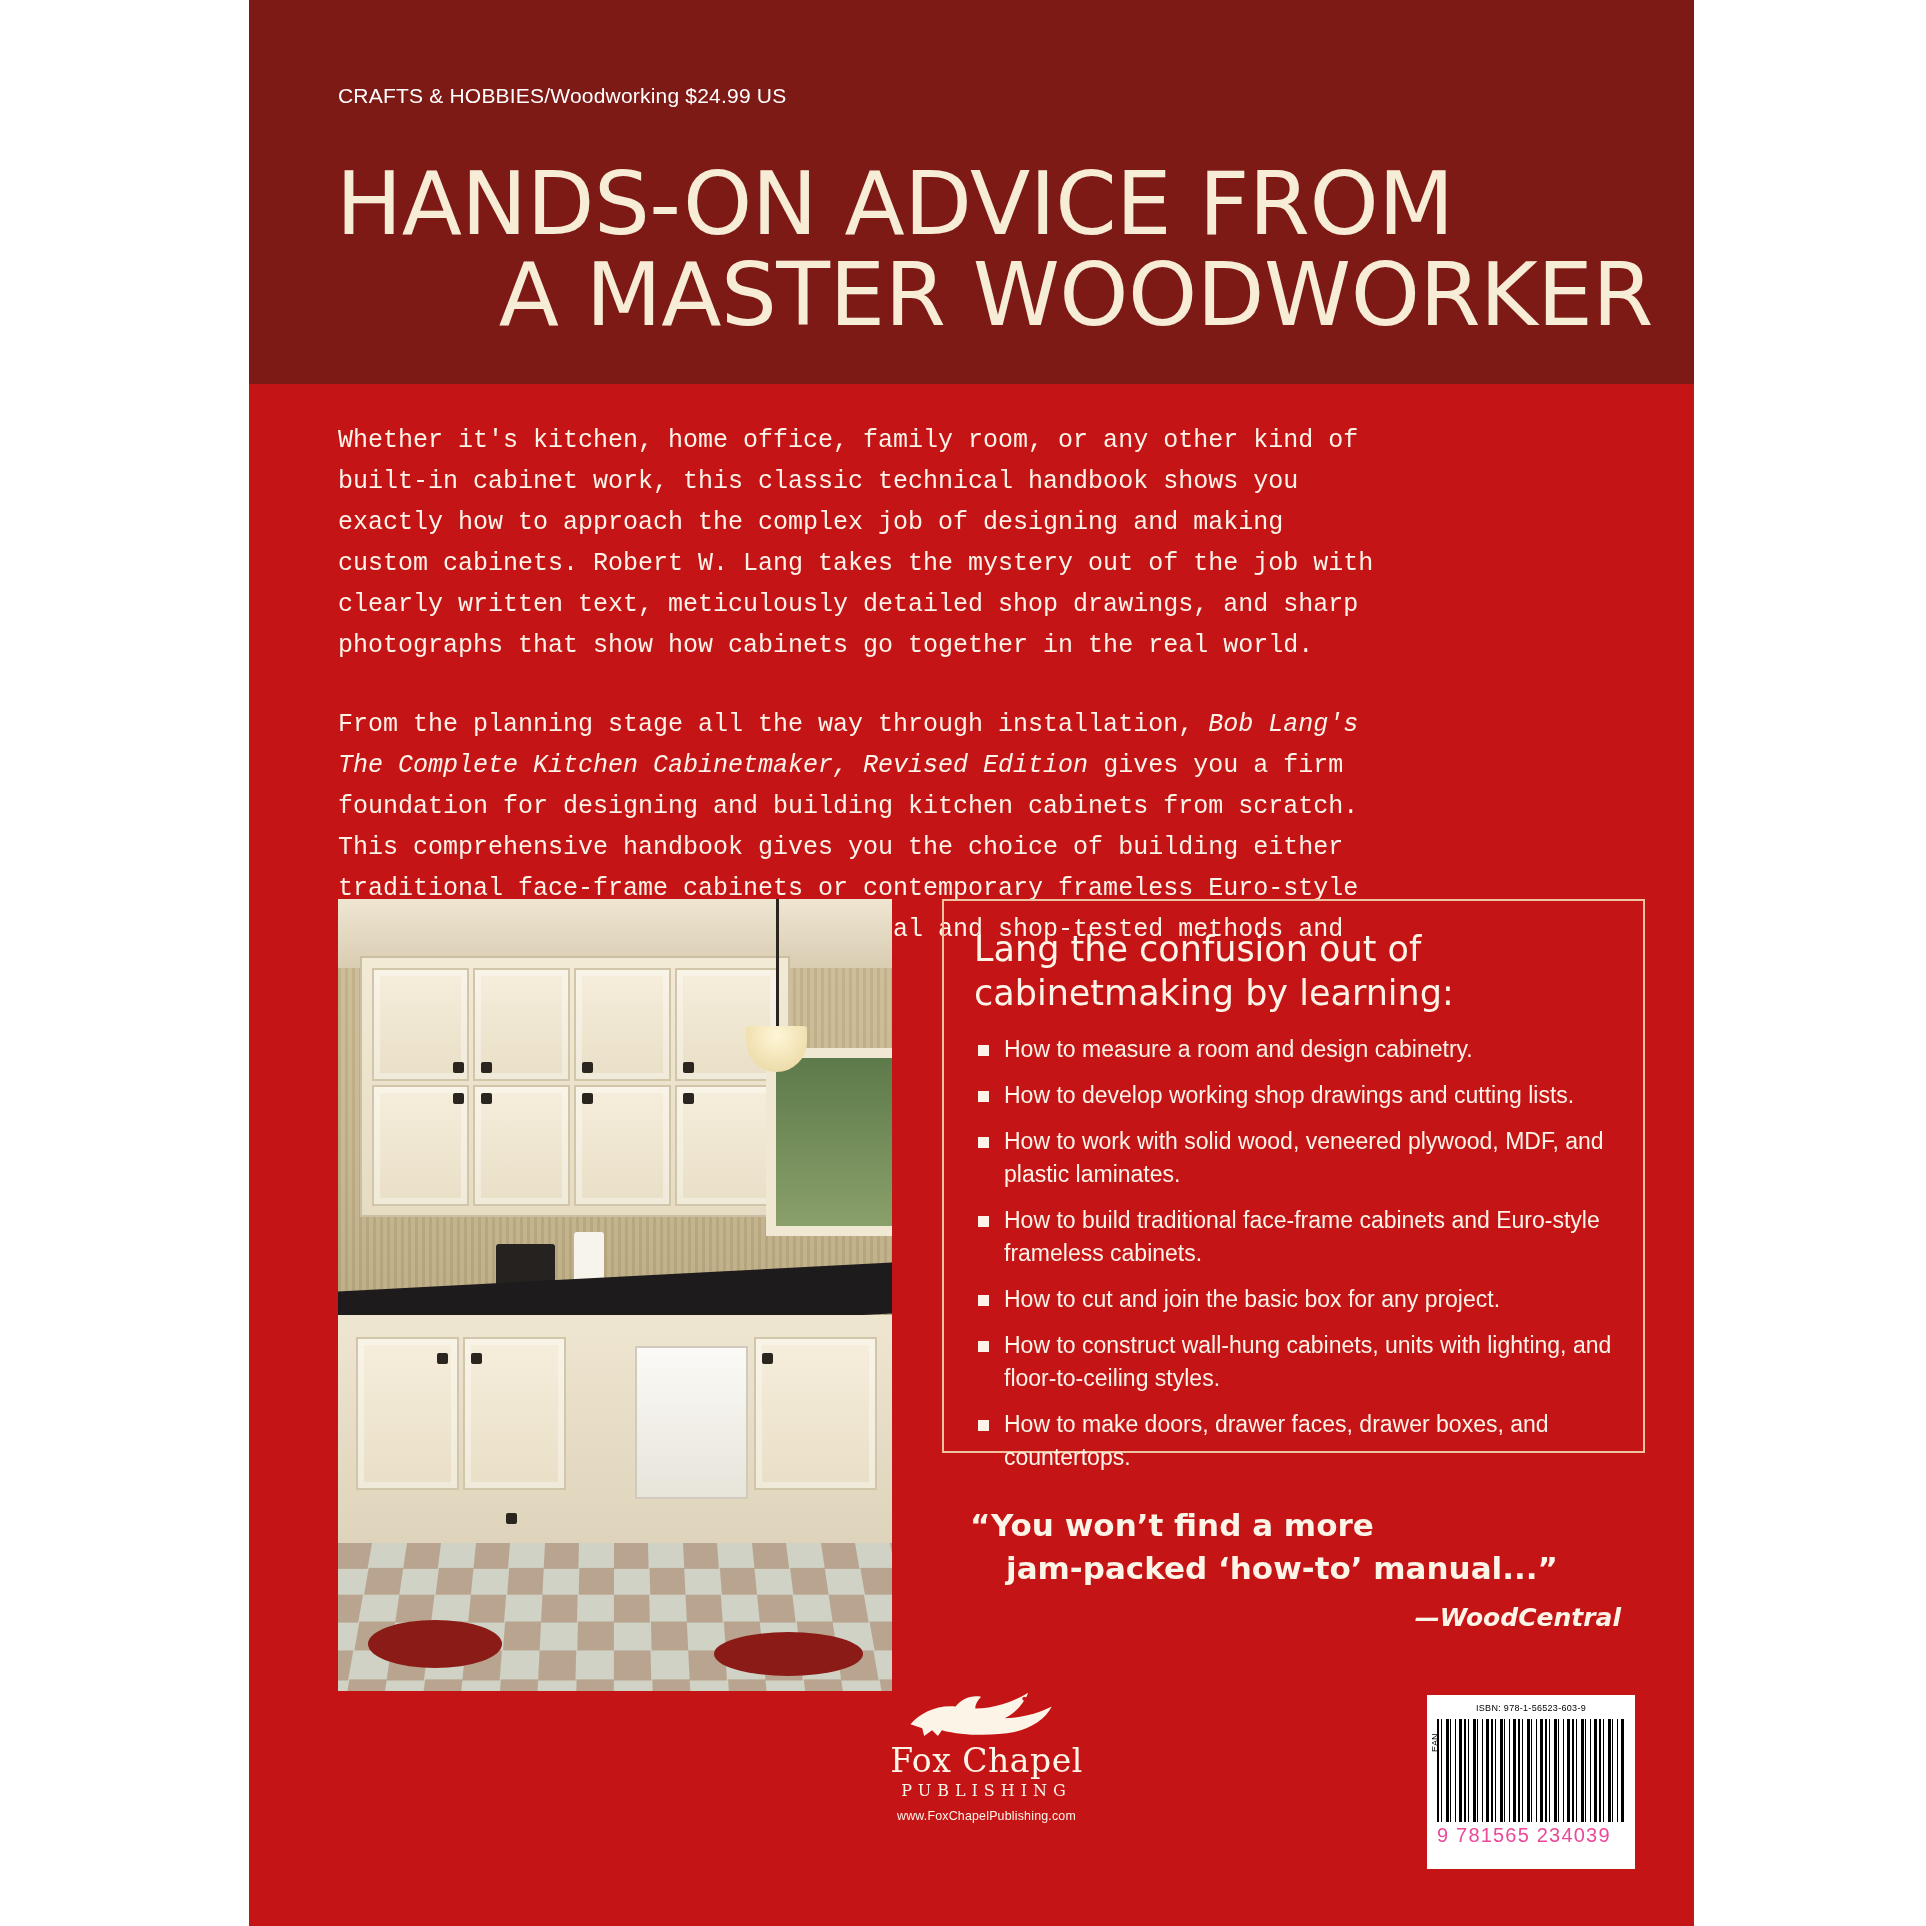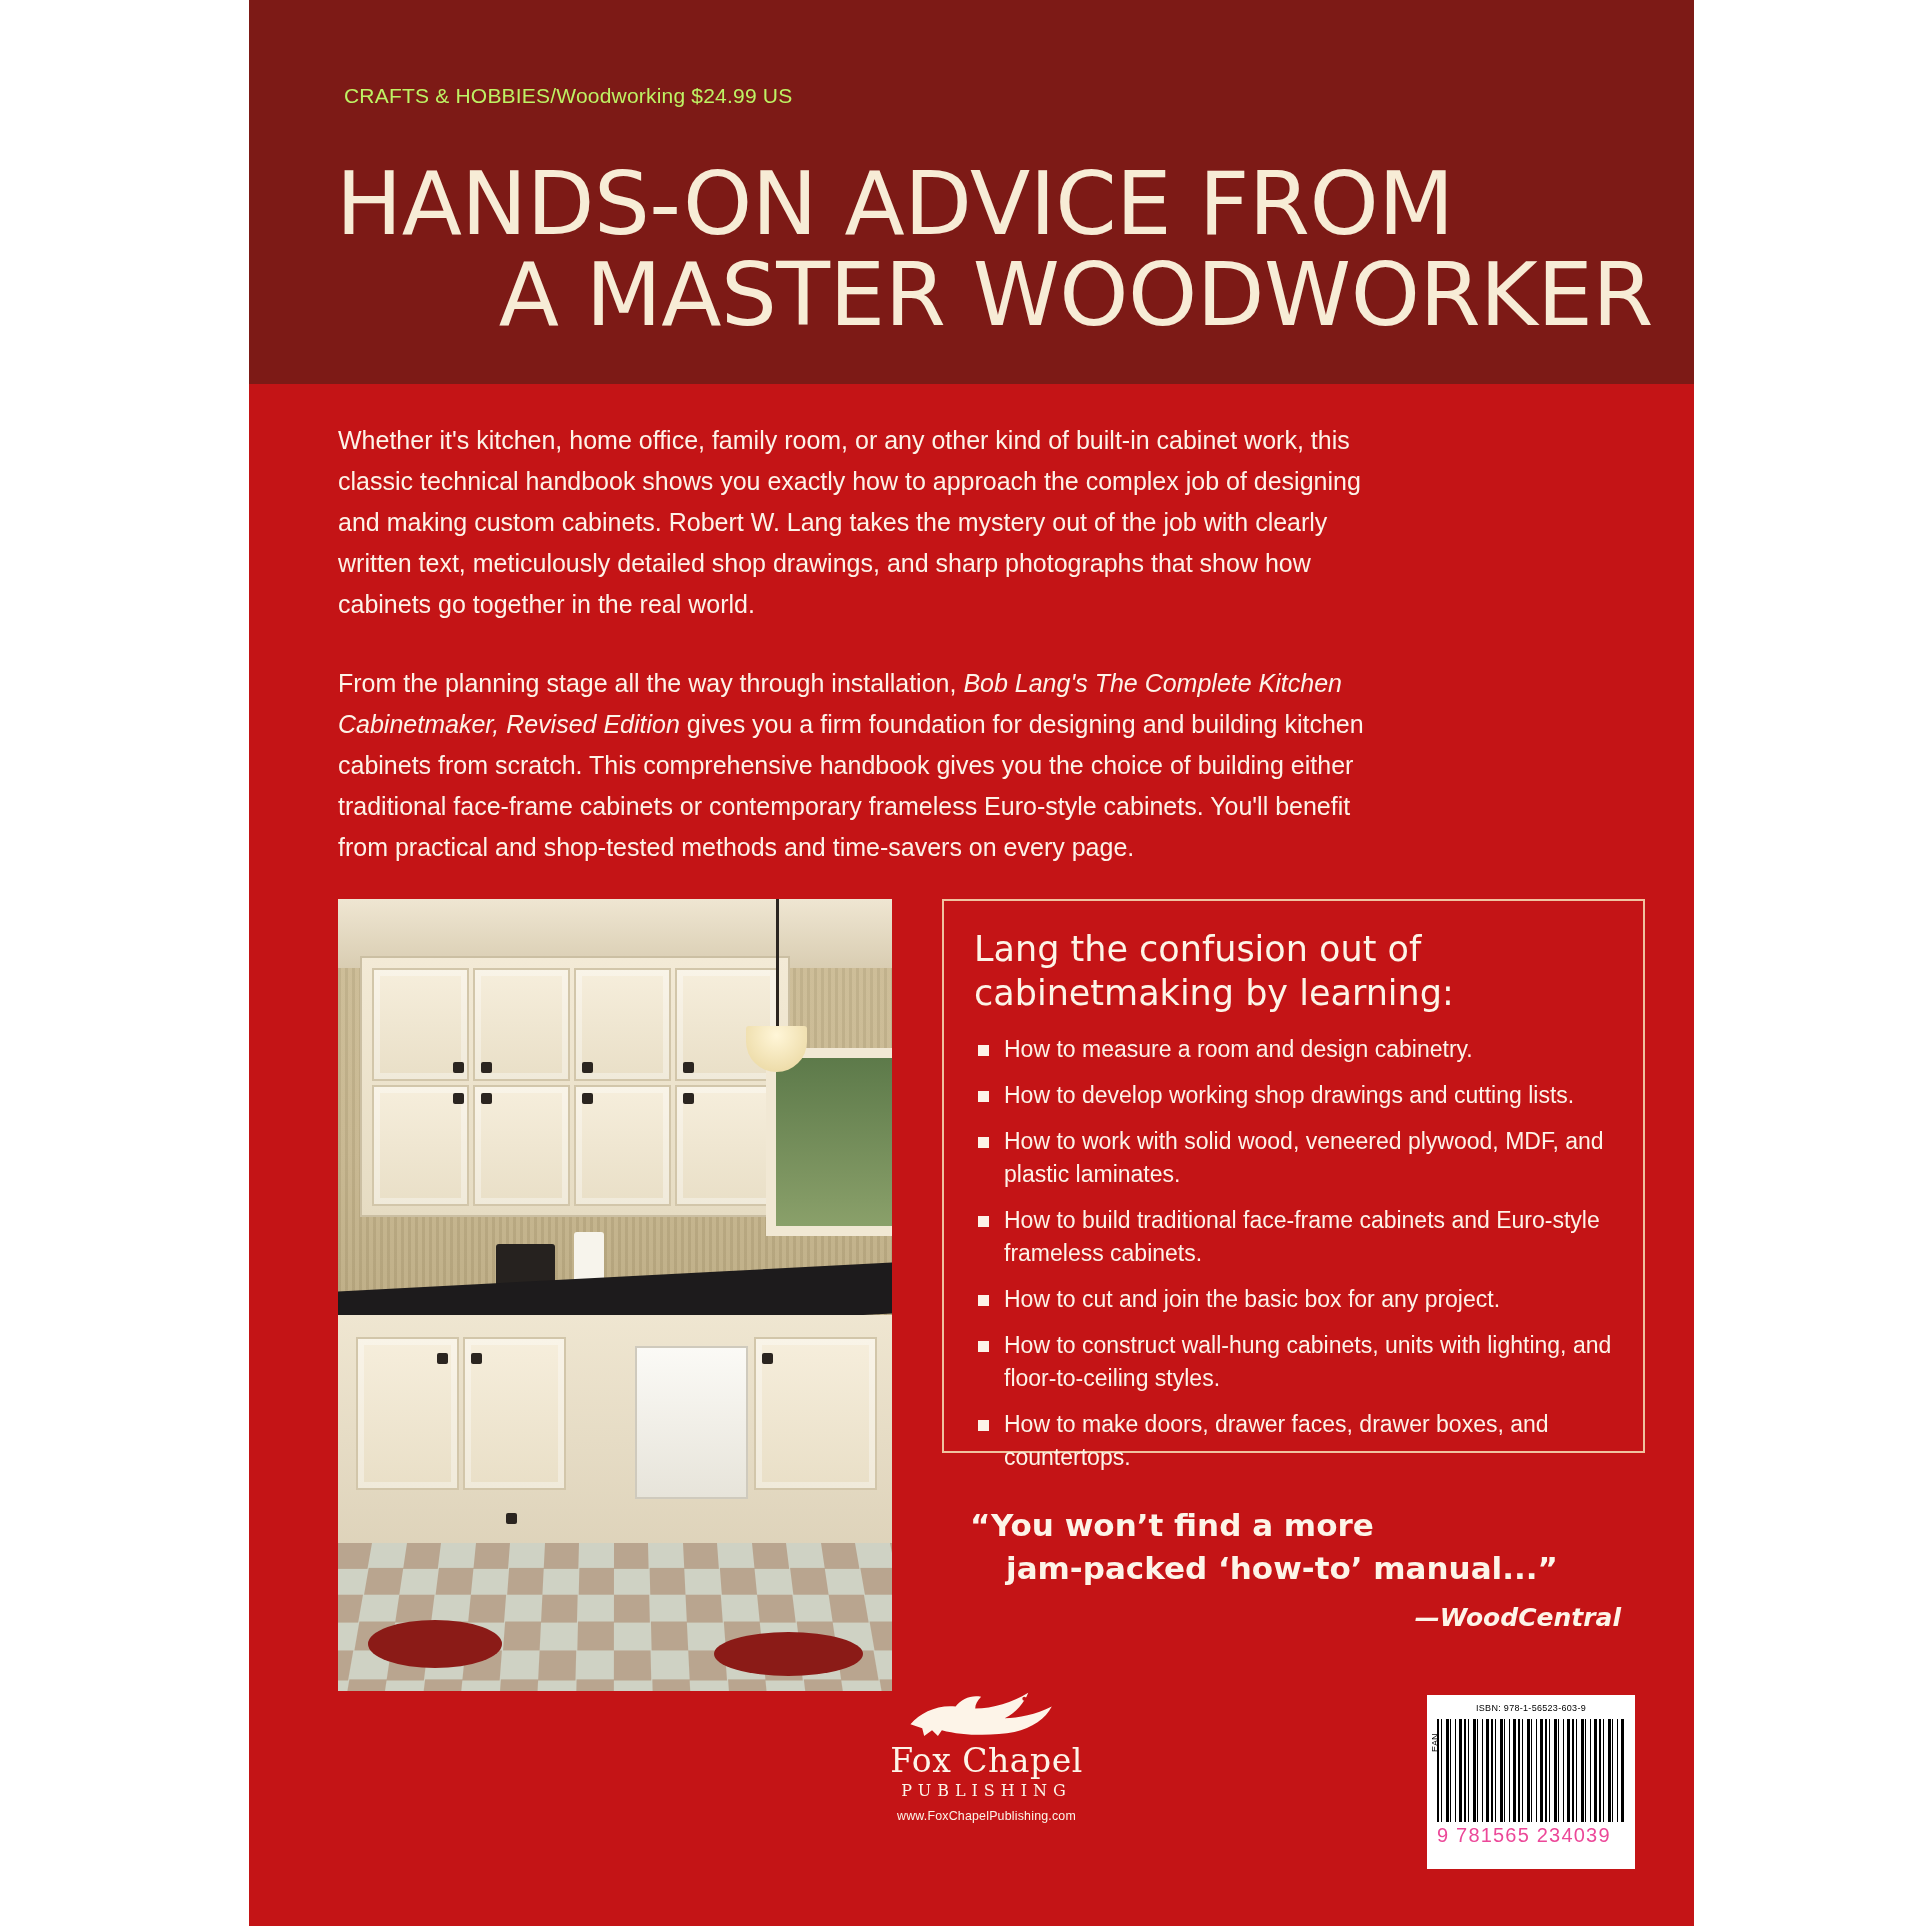--- a/index.html
+++ b/index.html
@@ -37,23 +37,23 @@
     position: absolute;
     left: 0;
     top: 0;
     width: 100%;
     height: 384px;
     background: #7d1a16;
   }
 
   .category-line {
     position: absolute;
-    left: 95px;
+    left: 89px;
     top: 84px;
-    color: #bef264;
+    color: #ffffff;
     font-size: 21px;
     letter-spacing: 0.2px;
     font-family: "Liberation Sans", sans-serif;
   }
 
   .headline {
     position: absolute;
     left: 87px;
     top: 158px;
     width: 1317px;
@@ -67,21 +67,21 @@
   .headline .l2 { display: block; text-align: right; }
 
   .blurb {
     position: absolute;
     left: 89px;
     top: 420px;
     width: 1049px;
     color: #fdf3e8;
     font-size: 25px;
     line-height: 41px;
-    font-family: Liberation Sans, sans-serif;
+    font-family: Liberation Mono, monospace;
   }
   .blurb p { margin: 0 0 38px 0; }
   .blurb em { font-style: italic; }
 
   
   .photo {
     position: absolute;
     left: 89px;
     top: 899px;
     width: 554px;

